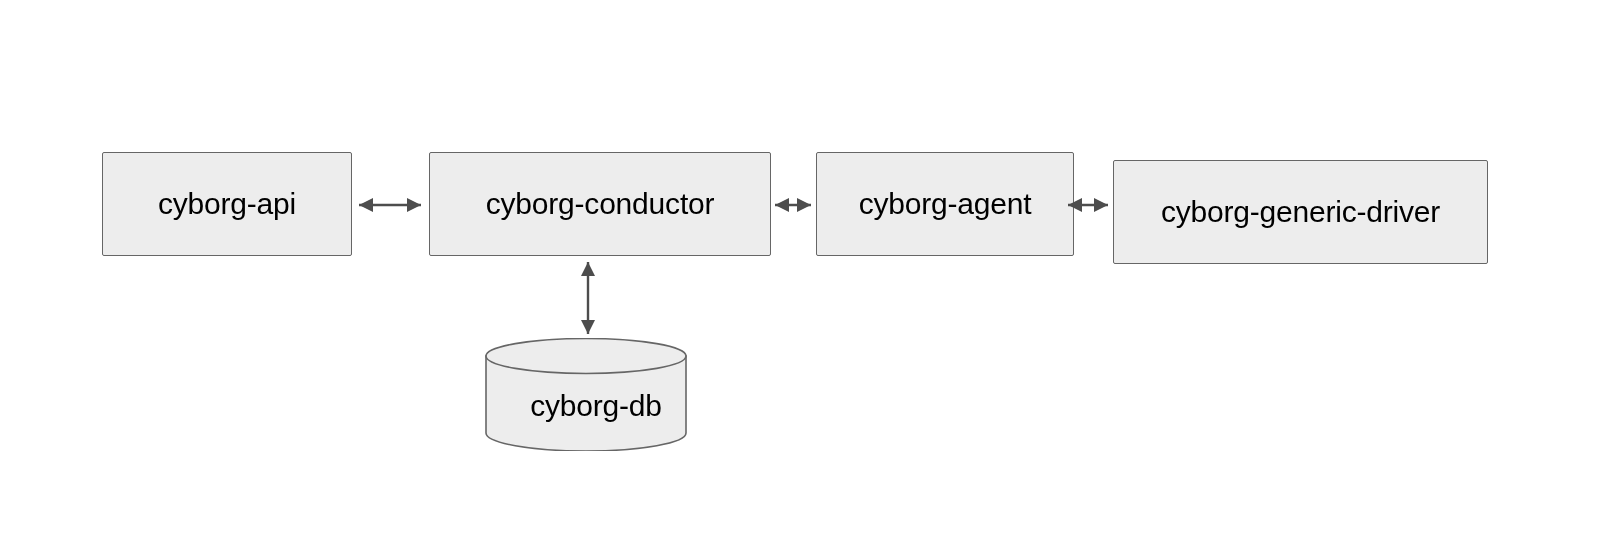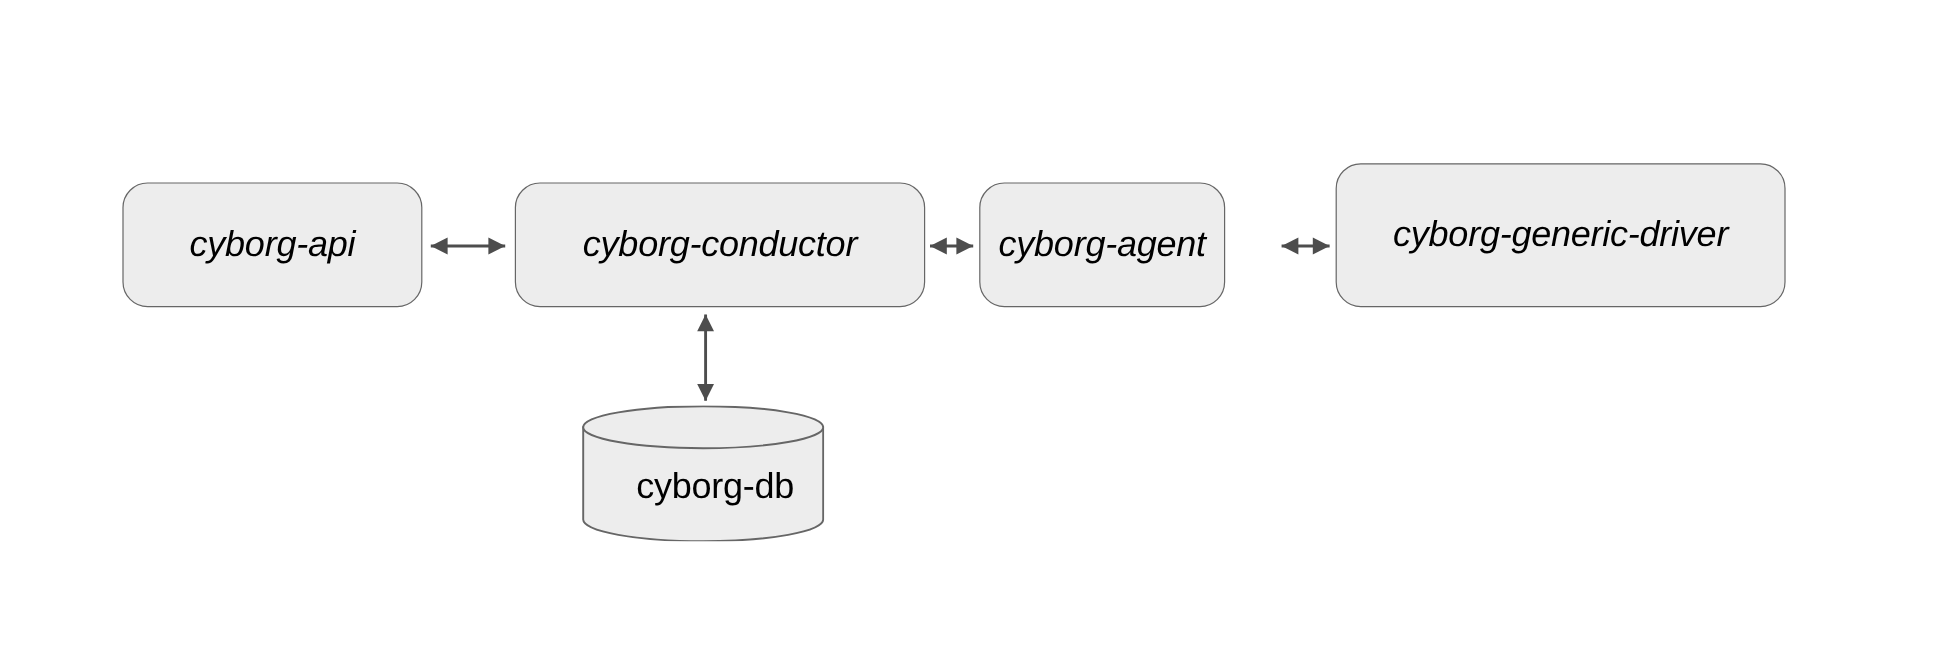--- a/index.html
+++ b/index.html
@@ -16,39 +16,38 @@
     width: 1612px;
     height: 552px;
     background: #ffffff;
     overflow: hidden;
   }
   .node {
     position: absolute;
     box-sizing: border-box;
     background: #ededed;
     border: 1.6px solid #666666;
-    border-radius: 21px;
+    border-radius: 2px;
     display: flex;
     align-items: center;
     justify-content: center;
-    font-style: italic;
   }
   .node-label {
     font-family: "Liberation Sans", sans-serif;
     font-size: 30px;
     color: #000000;
     line-height: 1;
     white-space: nowrap;
     letter-spacing: -0.2px;
   }
   
   #node-api          { left: 102px;  top: 152px; width: 250px; height: 104px; }
   #node-conductor    { left: 429px;  top: 152px; width: 342px; height: 104px; justify-content: center; }
-  #node-agent        { left: 816px;  top: 152px; width: 205px; height: 104px; }
-  #node-driver       { left: 1113px; top: 136px; width: 375px; height: 120px; }
+  #node-agent        { left: 816px;  top: 152px; width: 258px; height: 104px; }
+  #node-driver       { left: 1113px; top: 160px; width: 375px; height: 104px; }
 
   
   #node-db {
     position: absolute;
     left: 485px;
     top: 338px;
     width: 202px;
     height: 113px;
   }
   #node-db .cyl-svg {

